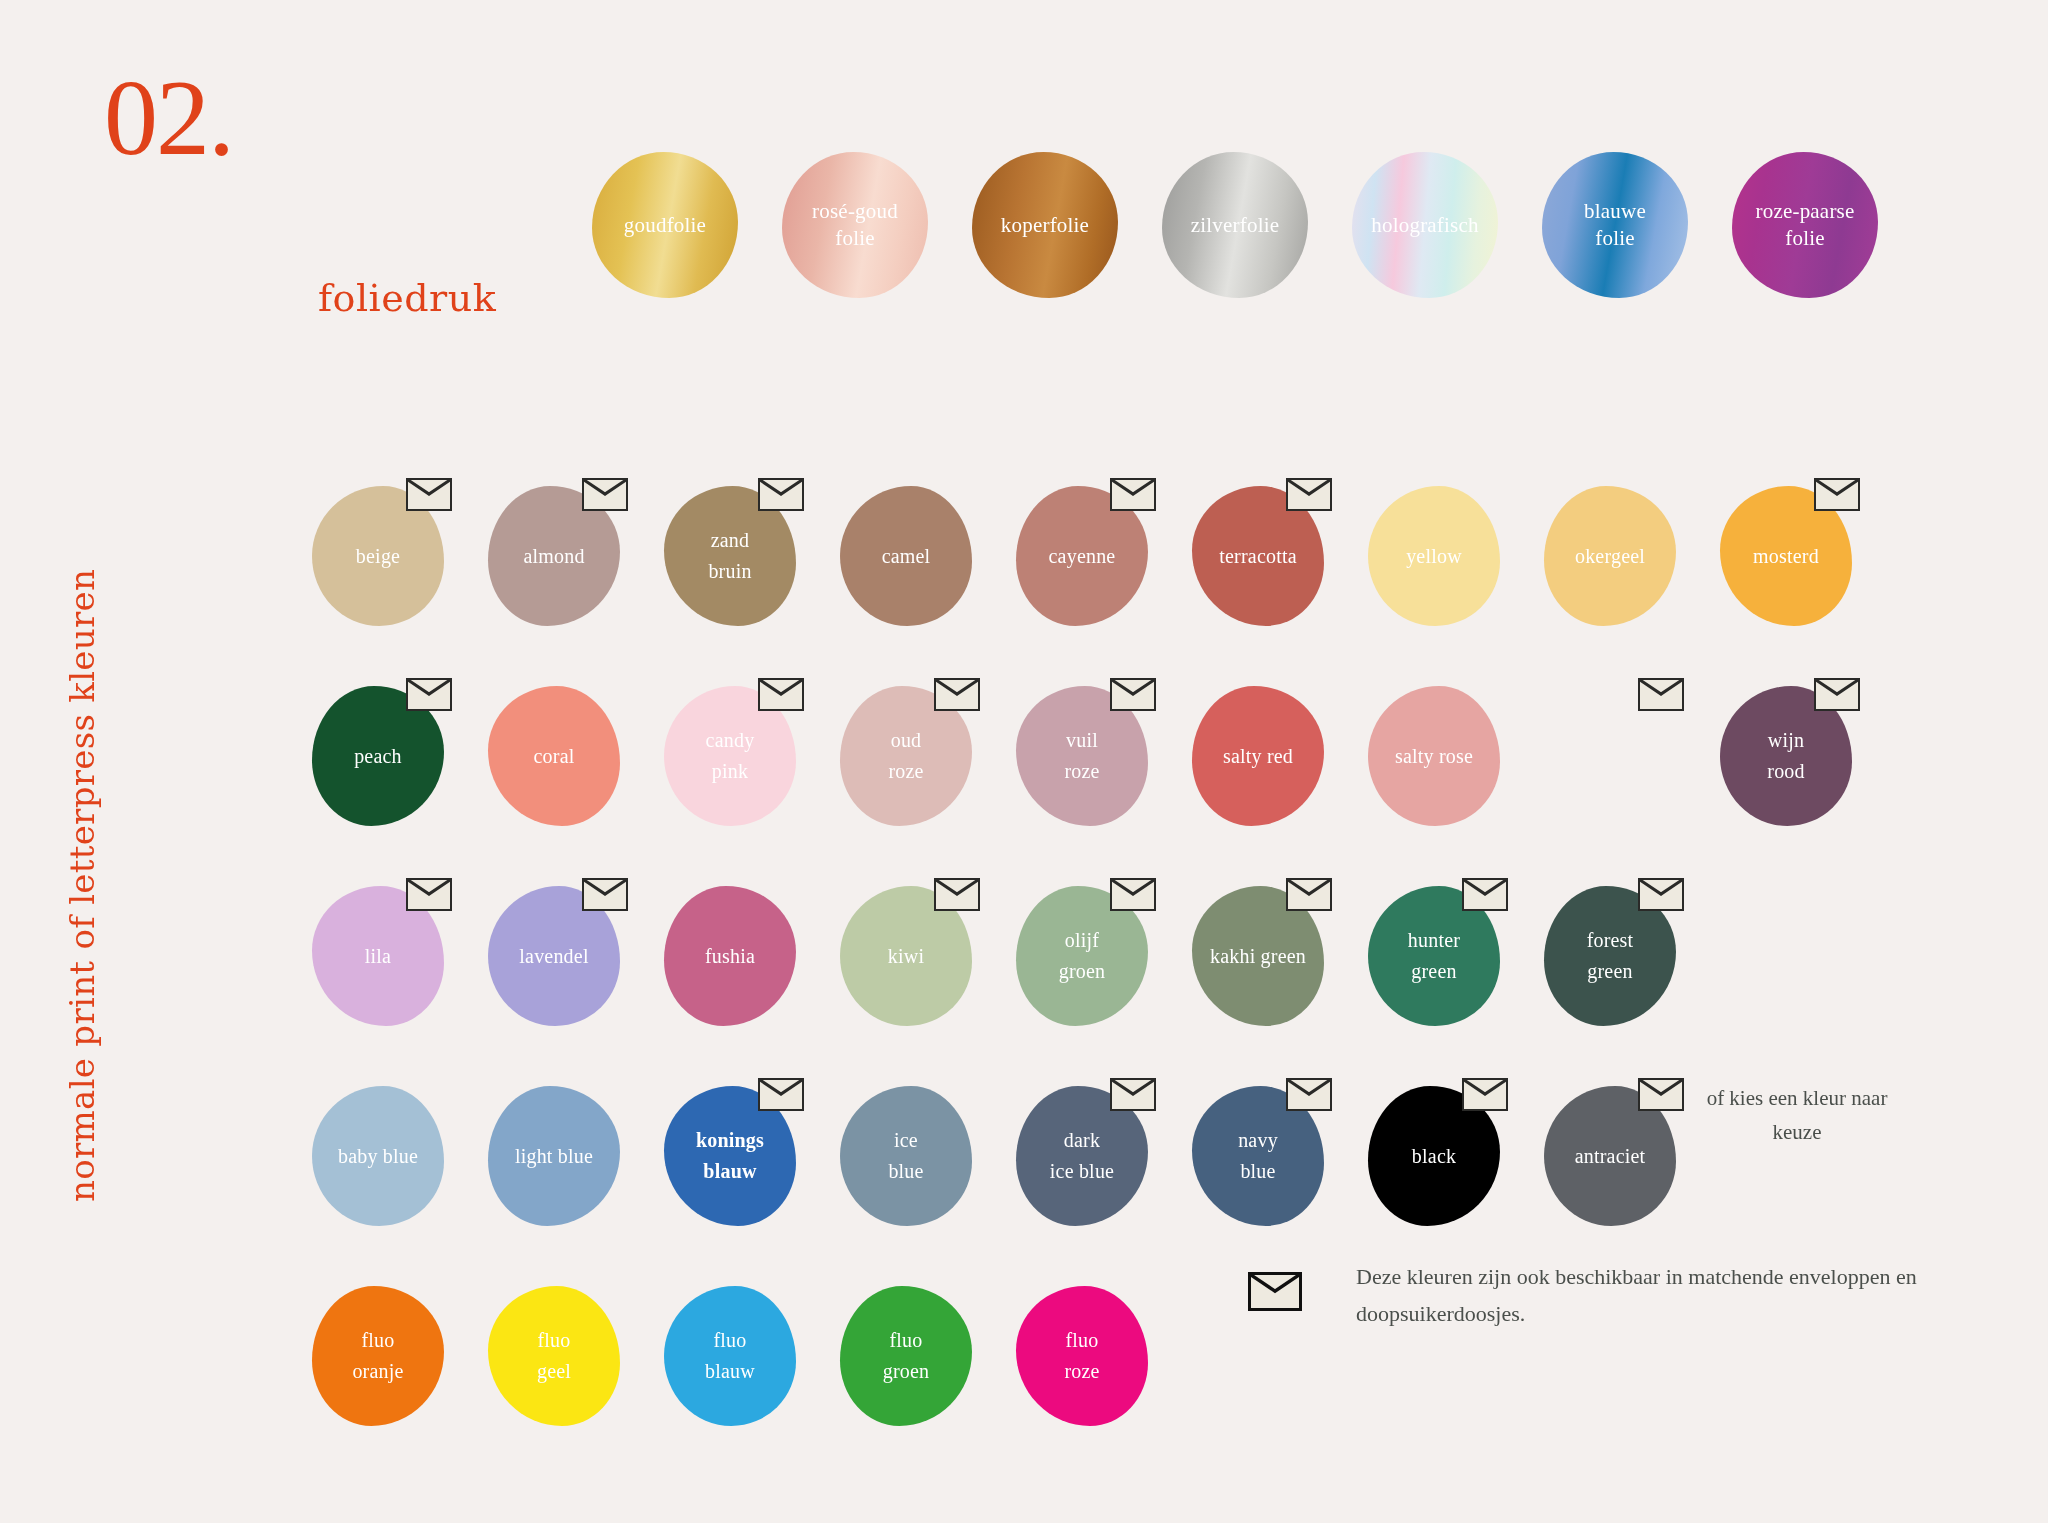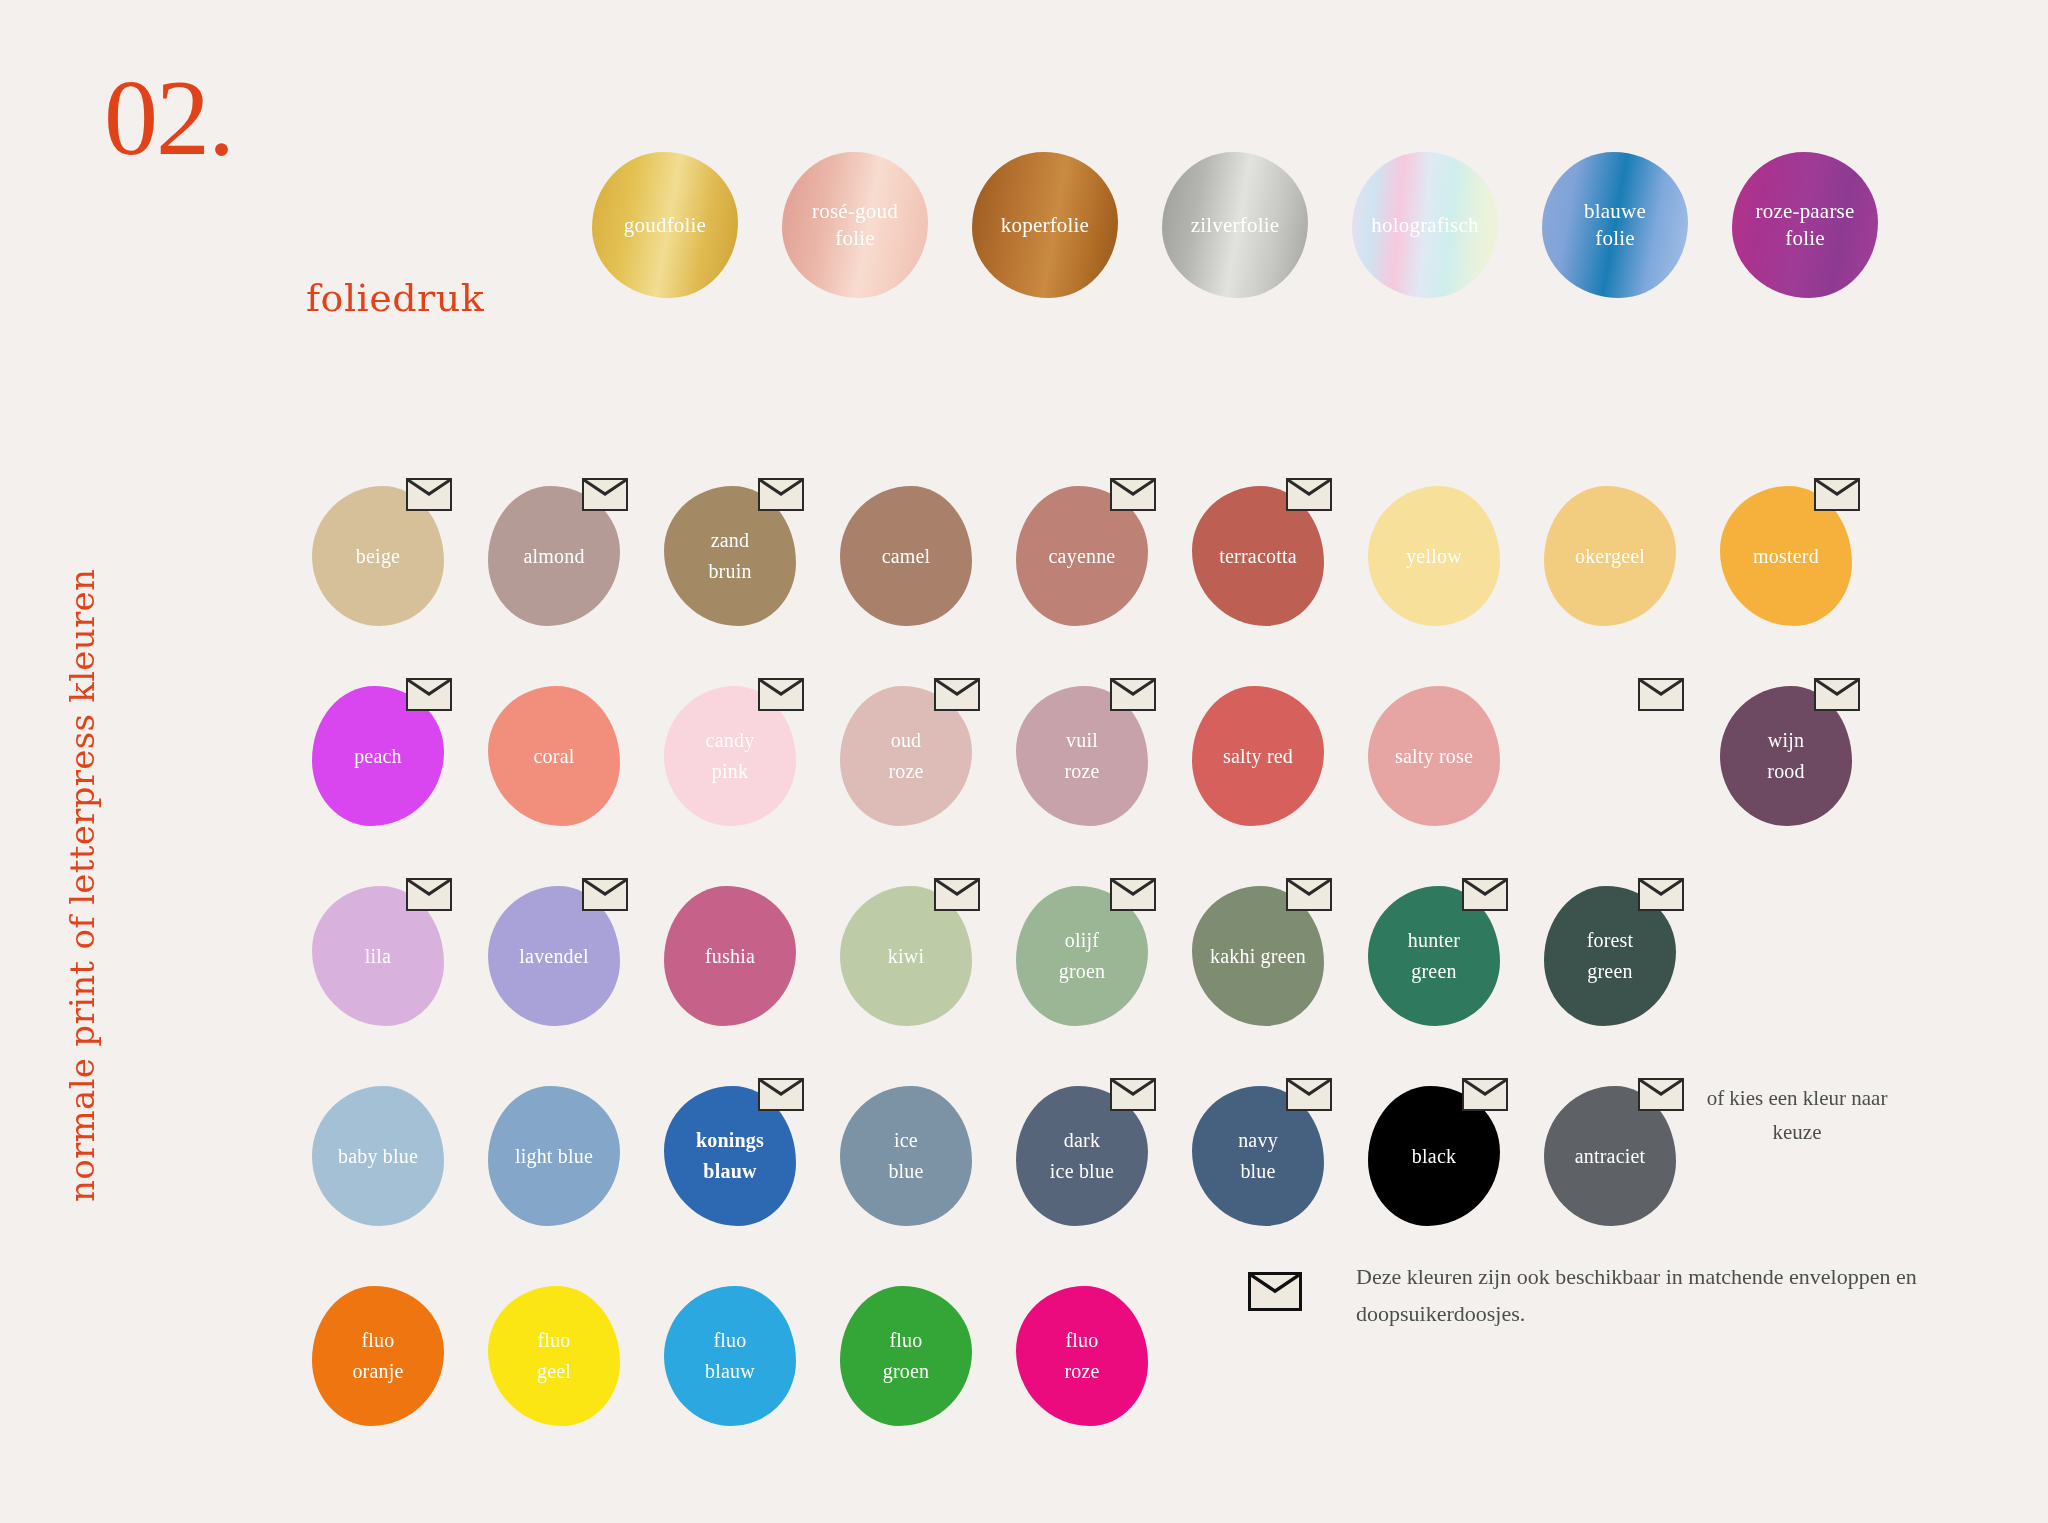--- a/index.html
+++ b/index.html
@@ -20,21 +20,21 @@
     position: absolute;
     left: 104px; top: 64px;
     font-family: "Liberation Serif", serif;
     font-size: 108px;
     line-height: 1;
     color: #e0421a;
     letter-spacing: -2px;
   }
   #foliedruk-label {
     position: absolute;
-    left: 306px; top: 276px;
+    left: 318px; top: 276px;
     font-family: "DejaVu Serif", serif;
     font-size: 38px;
     color: #e0421a;
     letter-spacing: 0.5px;
   }
   #vertical-label {
     position: absolute;
     left: -228px; top: 872px;
     width: 620px;
     transform: rotate(-90deg);
@@ -259,21 +259,21 @@
           </div>
           <div class="envelope">
             <svg viewBox="0 0 46 33" preserveAspectRatio="none">
               <path d="M0 0 L23 16 L46 0" fill="none" stroke="#2a2a28" stroke-width="3.4"></path>
             </svg>
           </div>
         </div>
       </div>
       <div class="color-row">
         <div class="swatch-cell">
-          <div class="blob var2" style="background: #d946ef;">
+          <div class="blob var2" style="background: #14532d;">
             <div class="blob-label">peach</div>
           </div>
           <div class="envelope">
             <svg viewBox="0 0 46 33" preserveAspectRatio="none">
               <path d="M0 0 L23 16 L46 0" fill="none" stroke="#2a2a28" stroke-width="3.4"></path>
             </svg>
           </div>
         </div>
         <div class="swatch-cell">
           <div class="blob var3" style="background: rgb(242, 143, 124);">

